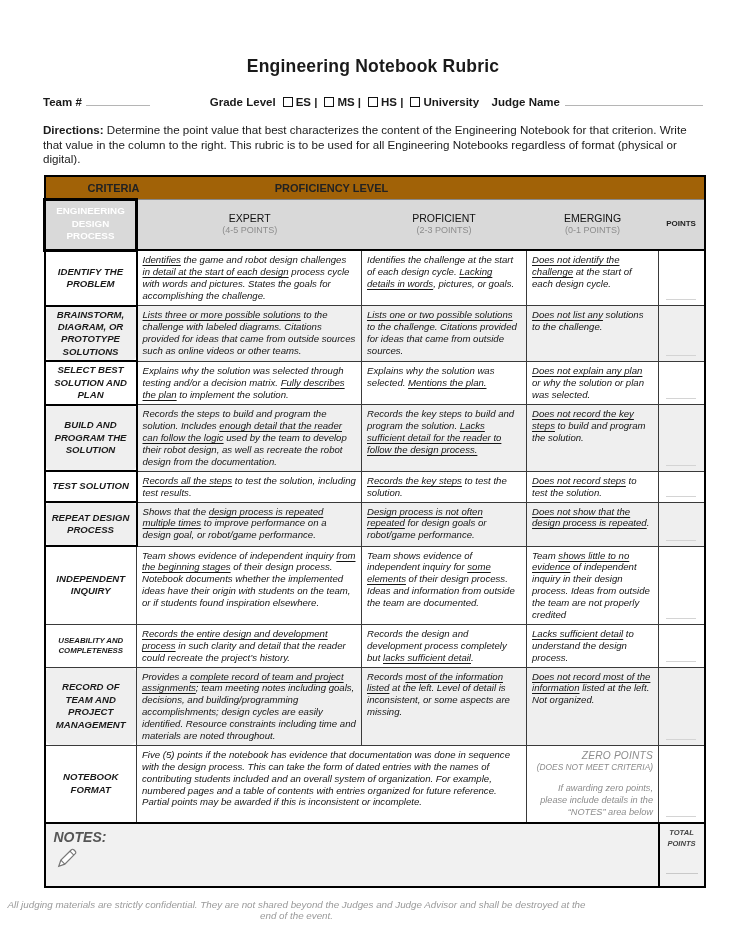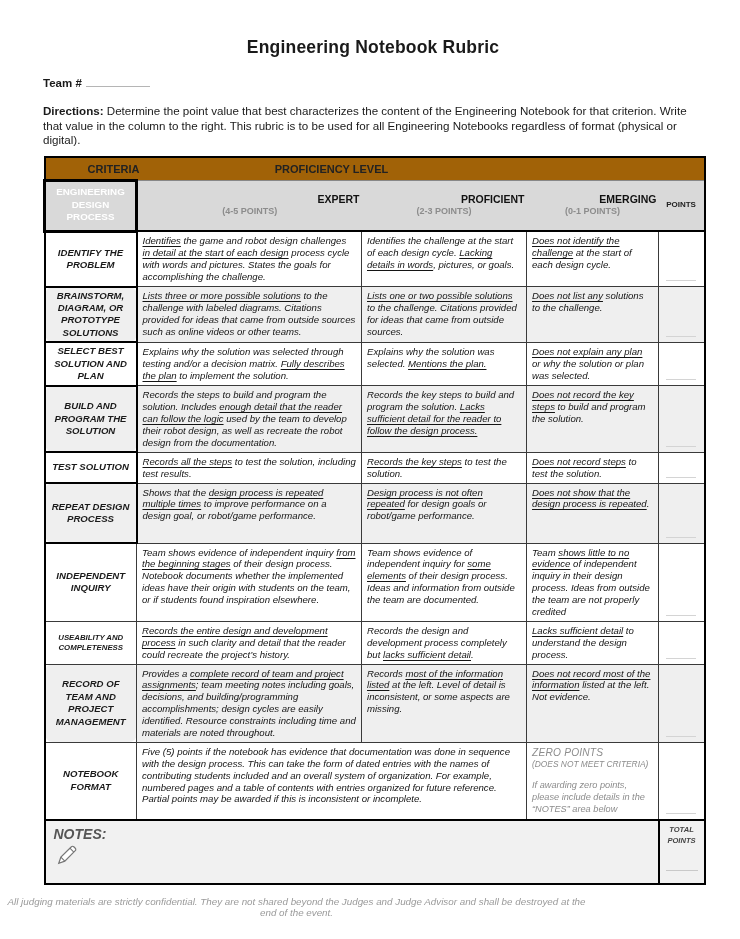--- a/index.html
+++ b/index.html
@@ -1,47 +1,47 @@
 <!DOCTYPE html>
 <html><head>
 <meta charset="utf-8">
 <style>
   html,body{margin:0;padding:0;background:#ffffff;}
   body{width:740px;height:939px;overflow:hidden;font-family:"Liberation Sans",sans-serif;color:#1a1a1a;}
   .page{width:660px;margin:0 40px 0 43px;}
-  .doc-title{margin-top:37px;text-align:center;font-size:17.5px;font-weight:bold;letter-spacing:.2px;}
+  .doc-title{margin-top:56px;text-align:center;font-size:17.5px;font-weight:bold;letter-spacing:.2px;}
   .info-row{margin-top:16px;display:flex;align-items:flex-end;font-size:11.5px;font-weight:bold;white-space:nowrap;}
   .w-line{display:inline-block;border-bottom:1.2px solid #b5b5b5;height:12px;}
   .team-line{width:64px;margin-left:4px;}
   .judge-line{width:138px;margin-left:5px;}
   .grade-group{margin-left:60px;margin-right:auto;}
   .judge-group{margin-left:auto;}
   .cbox{display:inline-block;width:8px;height:8px;border:1.4px solid #111;margin:0 3px 0 7px;vertical-align:-1px;}
   .directions{margin-top:15px;font-size:11.6px;line-height:1.26;font-weight:normal;}
   .directions b{font-weight:bold;}
   
   table.rubric{border-collapse:collapse;table-layout:fixed;width:660px;margin-top:8px;border:2.5px solid #000;}
   table.rubric th,table.rubric td{box-sizing:border-box;}
   tr.h1 th{background:#a16207;border:none;border-bottom:1px solid #888;font-size:11px;font-weight:bold;padding:5px 2px 4px 2px;color:#222;}
   th.criteria-h{text-align:left;padding-left:42px !important;}
   tr.h2 th{background:#d9d9d9;border:none;border-bottom:2px solid #000;vertical-align:middle;padding:4px 2px 6px 2px;}
   th.group-cell{background:#999999;color:#ffffff;border:3px solid #000 !important;font-size:9.8px;font-weight:bold;line-height:1.3;padding:3px 2px;}
-  .lvl-label{font-size:10.5px;font-weight:bold;color:#111;text-align:right;}
-  .lvl-sub{font-size:9px;font-weight:bold;color:#8c8c8c;text-align:center;margin-top:1px;}
+  .lvl-label{font-size:10.5px;font-weight:normal;color:#111;text-align:center;}
+  .lvl-sub{font-size:9px;font-weight:normal;color:#8c8c8c;text-align:center;margin-top:1px;}
   th.pts-h{font-size:8px;color:#222;text-align:center;}
   td{border:1px solid #3a3a3a;vertical-align:top;font-style:italic;}
   td.crit{font-size:9.6px;font-weight:bold;text-align:center;vertical-align:middle;line-height:1.3;padding:2px 3px;border-radius:8px;}
   td.crit.thick{border:2px solid #000;}
   td.crit.small{font-size:7.8px;text-align:center;}
   td.lvl{font-size:9.6px;line-height:1.24;padding:3px 5px;color:#141414;}
   td.lvl .u{text-decoration:underline;text-underline-offset:1.5px;}
   tr.shade td{background:#efefef;}
   td.pts{position:relative;}
   .blank{position:absolute;left:50%;transform:translateX(-50%);bottom:5px;width:30px;border-bottom:1.5px solid #d4d4d4;}
-  td.zero{font-size:9.2px;color:#8c8c8c;text-align:left;vertical-align:middle;line-height:1.3;padding:3px 5px;}
+  td.zero{font-size:9.2px;color:#8c8c8c;text-align:right;vertical-align:middle;line-height:1.3;padding:3px 5px;}
   .zero-title{font-size:10.2px;letter-spacing:.2px;}
   .zero-sub{font-size:8.4px;margin-bottom:10px;}
   tr.notes-row td{background:#f1f1f1;border-top:2.5px solid #000;}
   td.notes-cell{padding:5px 8px;}
   .notes-label{font-size:14px;font-weight:bold;color:#555;}
   .pencil{margin:2px 0 0 2px;}
   td.total-cell{border-left:2px solid #000;text-align:center;vertical-align:top;padding-top:4px;position:relative;}
   .total-label{font-size:7.6px;font-weight:bold;color:#444;line-height:1.4;}
   .total-blank{margin:24px auto 0 auto;width:32px;border-bottom:1.5px solid #c9c9c9;}
   .footer{margin-top:11px;text-align:center;font-size:9.8px;font-style:italic;color:#9a9a9a;width:593px;}
@@ -49,20 +49,26 @@
 </head>
 <body>
 
 <div class="page">
 
   <div class="doc-title">Engineering Notebook Rubric</div>
 
   <div class="info-row">
     <span class="team-group">
       <span>Team #</span><span class="w-line team-line"></span>
+    </span>
+    <span class="grade-group">
+      <span>Grade Level</span><span id="grade-options"><span><span class="cbox"></span>ES</span><span> |</span><span><span class="cbox"></span>MS</span><span> |</span><span><span class="cbox"></span>HS</span><span> |</span><span><span class="cbox"></span>University</span></span>
+    </span>
+    <span class="judge-group">
+      <span>Judge Name</span><span class="w-line judge-line"></span>
     </span>
   </div>
 
   <div class="directions"><b>Directions:</b><span> Determine the point value that best characterizes the content of the Engineering Notebook for that criterion. Write that value in the column to the right. This rubric is to be used for all Engineering Notebooks regardless of format (physical or digital).</span></div>
 
   <table class="rubric">
     <colgroup>
       <col style="width:92px">
         <col style="width:225px">
         <col style="width:165px">
@@ -132,21 +138,21 @@
         <tr>
           <td class="crit thick" style="height: 30px;">TEST SOLUTION</td>
           <td class="lvl"><span class="u">Records all the steps</span><span> to test the solution, including test results.</span></td>
           <td class="lvl"><span class="u">Records the key steps</span><span> to test the solution.</span></td>
           <td class="lvl"><span class="u">Does not record steps</span><span> to test the solution.</span></td>
           <td class="pts">
             <div class="blank"></div>
           </td>
         </tr>
         <tr class="shade">
-          <td class="crit thick" style="height: 60px;">REPEAT DESIGN PROCESS</td>
+          <td class="crit thick" style="height: 44px;">REPEAT DESIGN PROCESS</td>
           <td class="lvl"><span>Shows that the </span><span class="u">design process is repeated multiple times</span><span> to improve performance on a design goal, or robot/game performance.</span></td>
           <td class="lvl"><span class="u">Design process is not often repeated</span><span> for design goals or robot/game performance.</span></td>
           <td class="lvl"><span class="u">Does not show that the design process is repeated</span><span>.</span></td>
           <td class="pts">
             <div class="blank"></div>
           </td>
         </tr>
         <tr>
           <td class="crit" style="height: 74px;">INDEPENDENT INQUIRY</td>
           <td class="lvl"><span>Team shows evidence of independent inquiry </span><span class="u">from the beginning stages</span><span> of their design process. Notebook documents whether the implemented ideas have their origin with students on the team, or if students found inspiration elsewhere.</span></td>
@@ -162,21 +168,21 @@
           <td class="lvl"><span>Records the design and development process completely but </span><span class="u">lacks sufficient detail</span><span>.</span></td>
           <td class="lvl"><span class="u">Lacks sufficient detail</span><span> to understand the design process.</span></td>
           <td class="pts">
             <div class="blank"></div>
           </td>
         </tr>
         <tr class="shade">
           <td class="crit" style="height: 77px;">RECORD OF TEAM AND PROJECT MANAGEMENT</td>
           <td class="lvl"><span>Provides a </span><span class="u">complete record of team and project assignments</span><span>; team meeting notes including goals, decisions, and building/programming accomplishments; design cycles are easily identified. Resource constraints including time and materials are noted throughout.</span></td>
           <td class="lvl"><span>Records </span><span class="u">most of the information listed</span><span> at the left. Level of detail is inconsistent, or some aspects are missing.</span></td>
-          <td class="lvl"><span class="u">Does not record most of the information</span><span> listed at the left. Not evidence.</span></td>
+          <td class="lvl"><span class="u">Does not record most of the information</span><span> listed at the left. Not organized.</span></td>
           <td class="pts">
             <div class="blank"></div>
           </td>
         </tr>
         <tr>
           <td class="crit" style="height: 70px;">NOTEBOOK FORMAT</td>
           <td class="lvl" colspan="2">Five (5) points if the notebook has evidence that documentation was done in sequence with the design process. This can take the form of dated entries with the names of contributing students included and an overall system of organization. For example, numbered pages and a table of contents with entries organized for future reference. Partial points may be awarded if this is inconsistent or incomplete.</td>
           <td class="zero">
             <div class="zero-title">ZERO POINTS</div>
             <div class="zero-sub">(DOES NOT MEET CRITERIA)</div>

